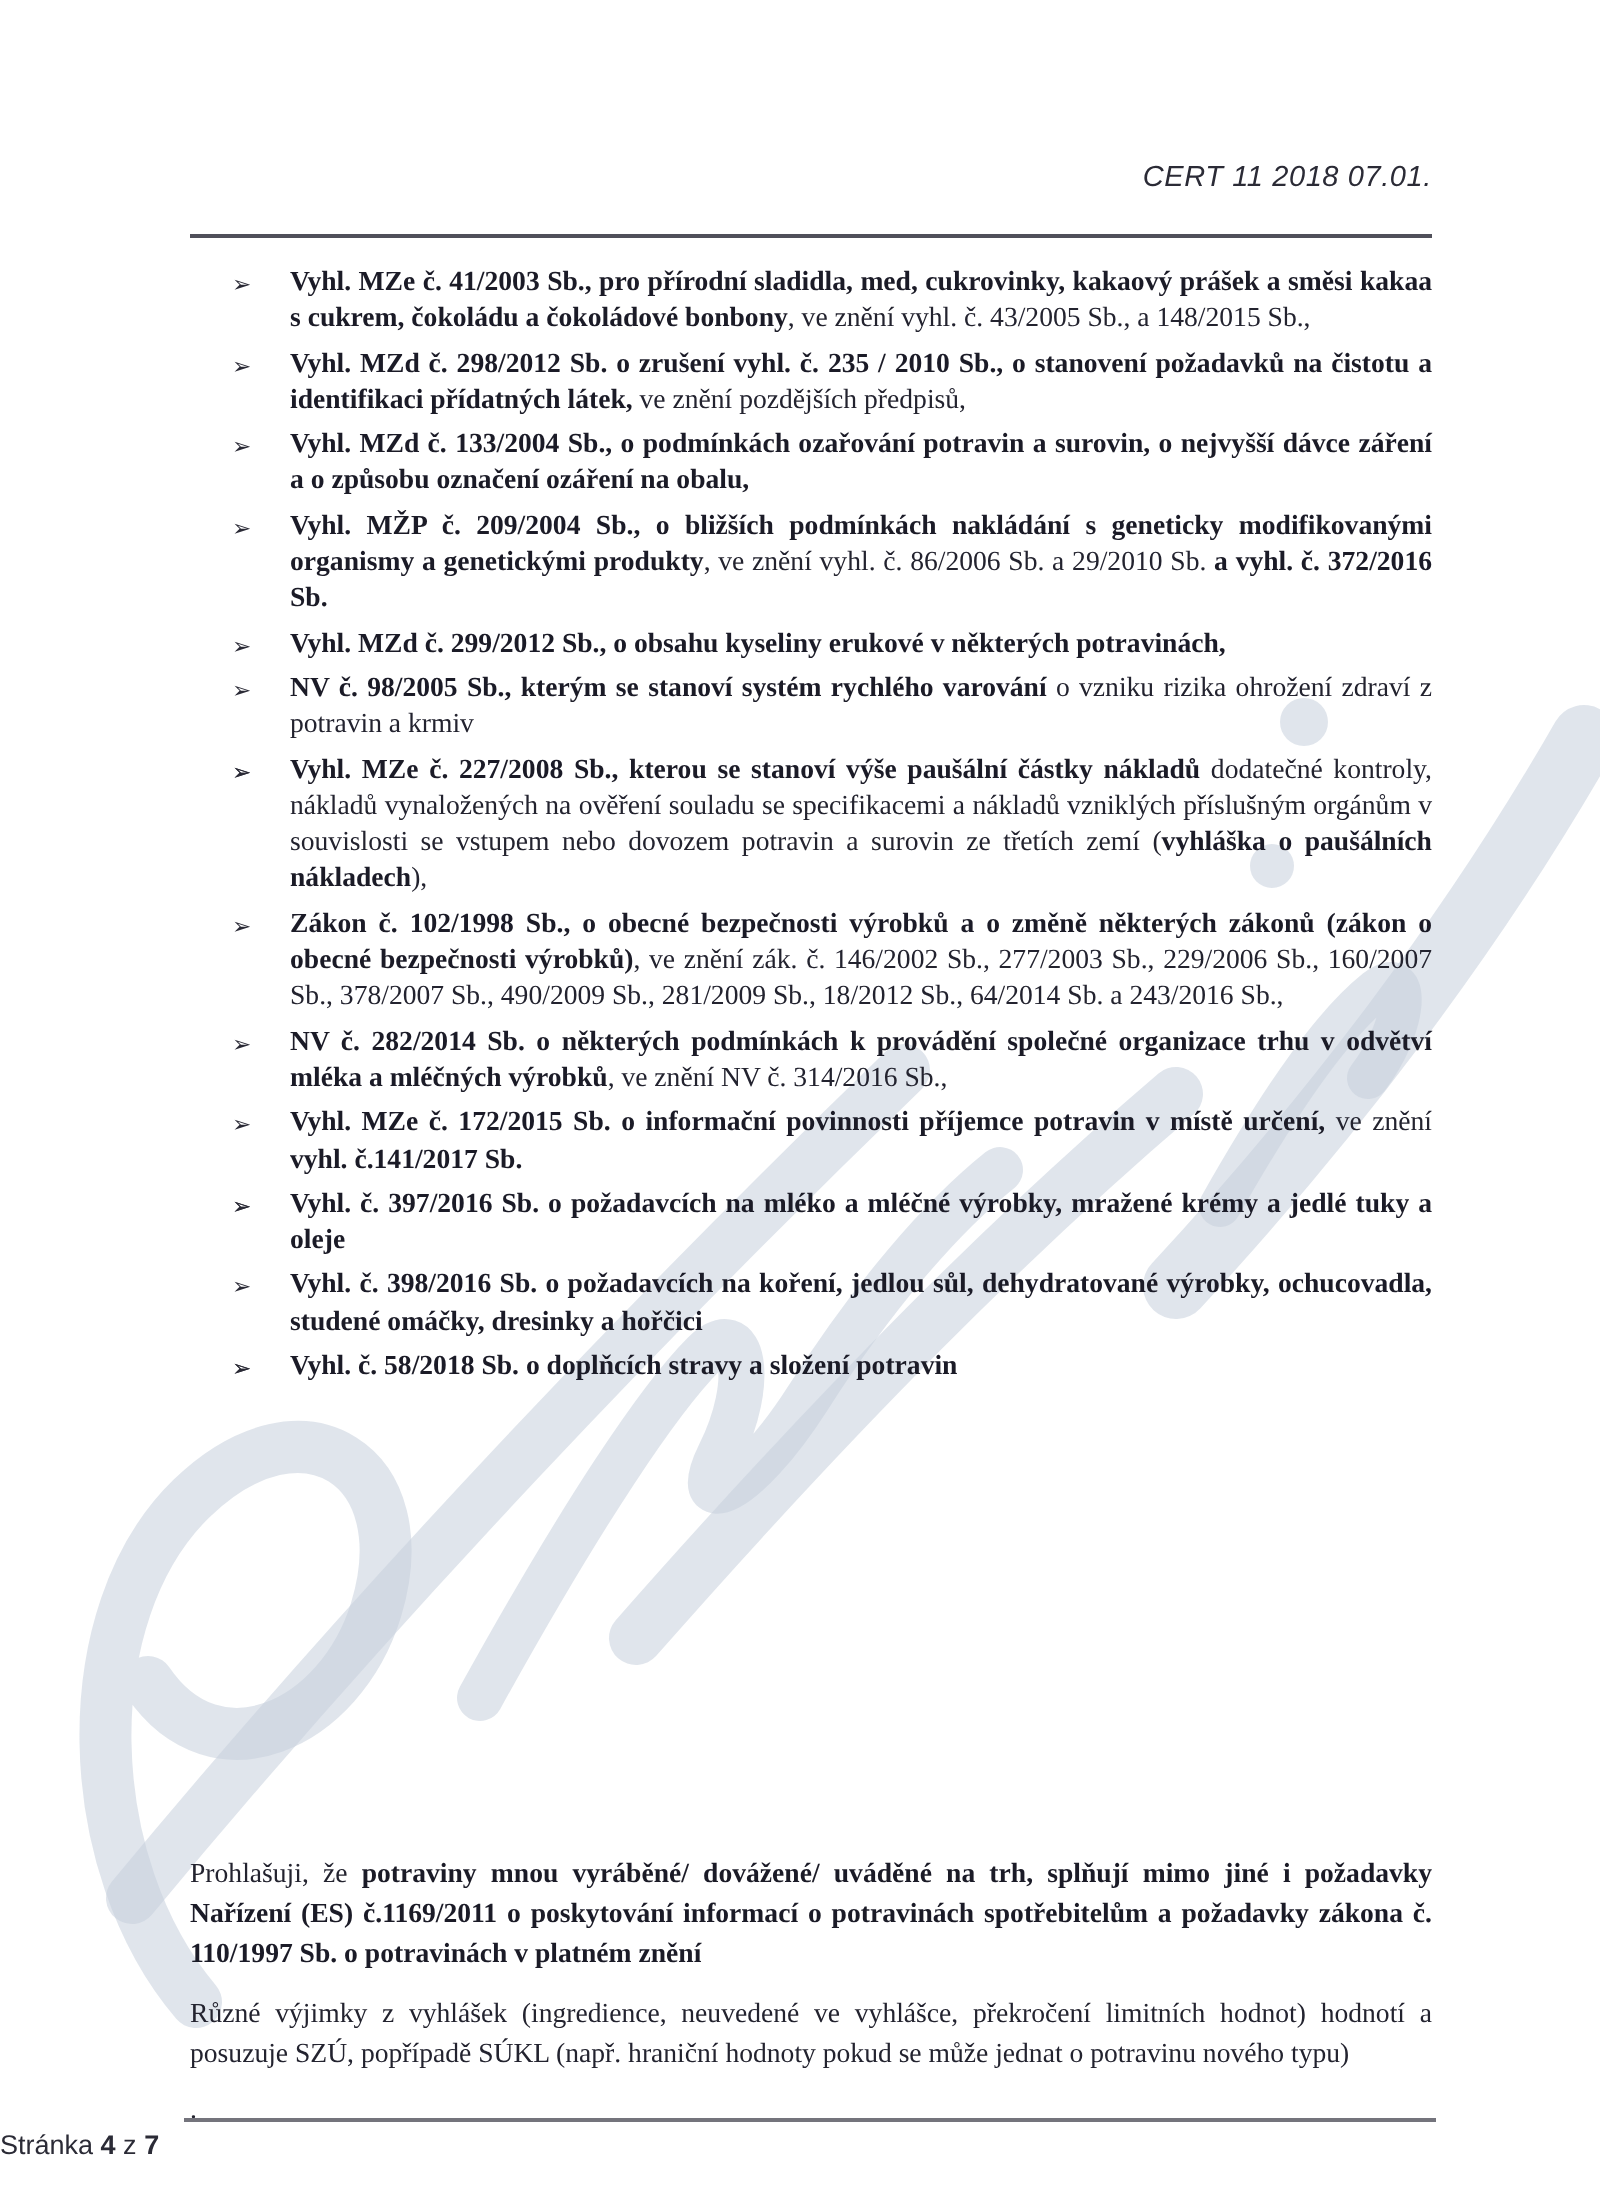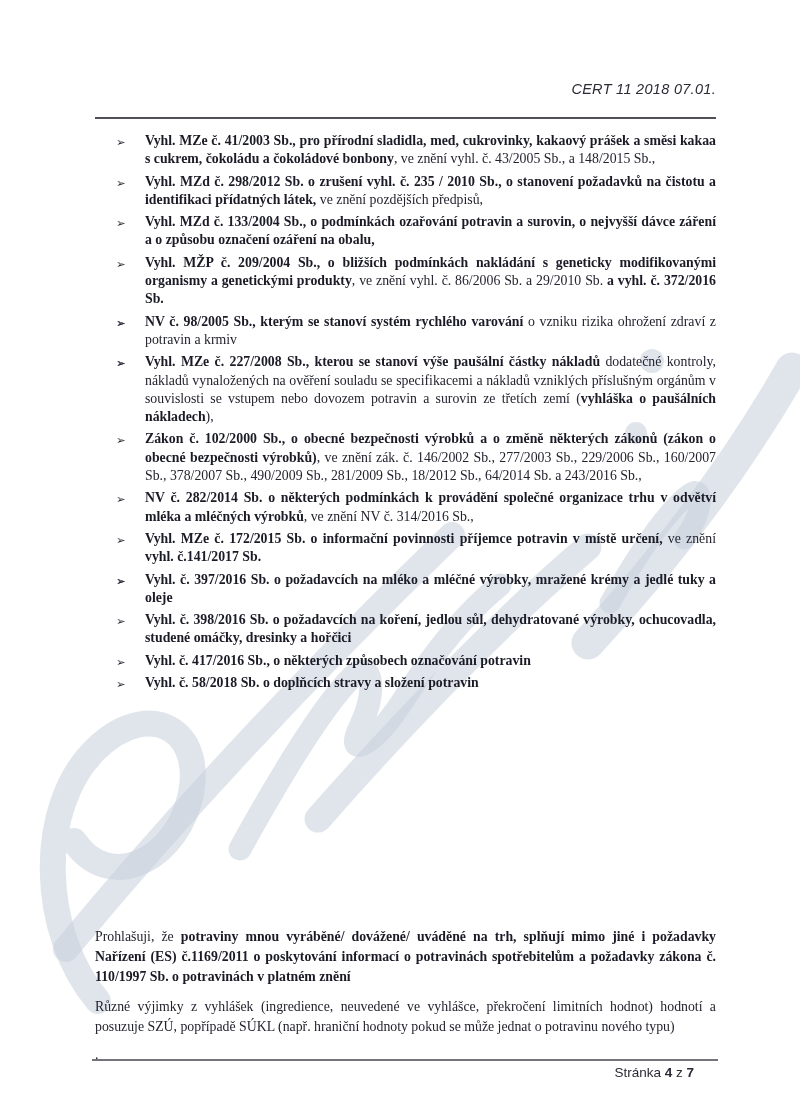--- a/index.html
+++ b/index.html
@@ -58,21 +58,21 @@
   }
   .para b{color:#1b1b27;}
   .para.dot-line{margin:0;line-height:16px;}
 
   .footer-rule{
     position:absolute;top:1016px;left:92px;width:626px;height:2px;
     background:#74747c;border:none;margin:0;
   }
   .footer{
     position:absolute;top:1022px;left:0;width:694px;
-    text-align:right;
+    text-align:left;
     font-family:"Liberation Sans", sans-serif;
     font-size:13.5px;
     color:#2b2b36;
   }
   .footer b{font-weight:700;}
 </style>
 </head>
 <body>
 
 <div class="page">
@@ -92,31 +92,31 @@
 
   <div class="content">
     <div class="header">CERT 11 2018 07.01.</div>
     <div class="header-rule"></div>
 
     <div class="list">
         <div class="item"><span class="bullet">➢</span><span><b>Vyhl. MZe č. 41/2003 Sb., pro přírodní sladidla, med, cukrovinky, kakaový prášek a směsi kakaa s cukrem, čokoládu a čokoládové bonbony</b><span>, ve znění vyhl. č. 43/2005 Sb., a 148/2015 Sb.,</span></span></div>
         <div class="item"><span class="bullet">➢</span><span><b>Vyhl. MZd č. 298/2012 Sb. o zrušení vyhl. č. 235 / 2010 Sb., o stanovení požadavků na čistotu a identifikaci přídatných látek, </b><span>ve znění pozdějších předpisů,</span></span></div>
         <div class="item"><span class="bullet">➢</span><span><b>Vyhl. MZd č. 133/2004 Sb., o podmínkách ozařování potravin a surovin, o nejvyšší dávce záření a o způsobu označení ozáření na obalu,</b></span></div>
         <div class="item"><span class="bullet">➢</span><span><b>Vyhl. MŽP č. 209/2004 Sb., o bližších podmínkách nakládání s geneticky modifikovanými organismy a genetickými produkty</b><span>, ve znění vyhl. č. 86/2006 Sb. a 29/2010 Sb. </span><b>a vyhl. č. 372/2016 Sb.</b></span></div>
-        <div class="item"><span class="bullet">➢</span></div>
+        <div class="item"><span class="bullet">➢</span><span><b>Vyhl. MZd č. 299/2012 Sb., o obsahu kyseliny erukové v některých potravinách,</b></span></div>
         <div class="item"><span class="bullet">➢</span><span><b>NV č. 98/2005 Sb., kterým se stanoví systém rychlého varování </b><span>o vzniku rizika ohrožení zdraví z potravin a krmiv</span></span></div>
         <div class="item"><span class="bullet">➢</span></div>
         <div class="item"><span class="bullet">➢</span><span><b>Vyhl. MZe č. 227/2008 Sb., kterou se stanoví výše paušální částky nákladů </b><span>dodatečné kontroly, nákladů vynaložených na ověření souladu se specifikacemi a nákladů vzniklých příslušným orgánům v souvislosti se vstupem nebo dovozem potravin a surovin ze třetích zemí (</span><b>vyhláška o paušálních nákladech</b><span>),</span></span></div>
-        <div class="item"><span class="bullet">➢</span><span><b>Zákon č. 102/2000 Sb., o obecné bezpečnosti výrobků a o změně některých zákonů (zákon o obecné bezpečnosti výrobků)</b><span>, ve znění zák. č. 146/2002 Sb., 277/2003 Sb., 229/2006 Sb., 160/2007 Sb., 378/2007 Sb., 490/2009 Sb., 281/2009 Sb., 18/2012 Sb., 64/2014 Sb. a 243/2016 Sb.,</span></span></div>
+        <div class="item"><span class="bullet">➢</span><span><b>Zákon č. 102/1998 Sb., o obecné bezpečnosti výrobků a o změně některých zákonů (zákon o obecné bezpečnosti výrobků)</b><span>, ve znění zák. č. 146/2002 Sb., 277/2003 Sb., 229/2006 Sb., 160/2007 Sb., 378/2007 Sb., 490/2009 Sb., 281/2009 Sb., 18/2012 Sb., 64/2014 Sb. a 243/2016 Sb.,</span></span></div>
         <div class="item"><span class="bullet">➢</span><span><b>NV č. 282/2014 Sb. o některých podmínkách k provádění společné organizace trhu v odvětví mléka a mléčných výrobků</b><span>, ve znění NV č. 314/2016 Sb.,</span></span></div>
         <div class="item"><span class="bullet">➢</span><span><b>Vyhl. MZe č. 172/2015 Sb. o informační povinnosti příjemce potravin v místě určení, </b><span>ve znění </span><b>vyhl. č.141/2017 Sb.</b></span></div>
         <div class="item"><span class="bullet">➢</span></div>
         <div class="item"><span class="bullet">➢</span><span><b>Vyhl. č. 397/2016 Sb. o požadavcích na mléko a mléčné výrobky, mražené krémy a jedlé tuky a oleje</b></span></div>
         <div class="item"><span class="bullet">➢</span><span><b>Vyhl. č. 398/2016 Sb. o požadavcích na koření, jedlou sůl, dehydratované výrobky, ochucovadla, studené omáčky, dresinky a hořčici</b></span></div>
-        <div class="item"><span class="bullet">➢</span><span><b>Vyhl. č. 417/2016 Sb., o některých způsobech označování potravin</b></span></div>
+        <div class="item"><span class="bullet">➢</span></div>
         <div class="item"><span class="bullet">➢</span><span><b>Vyhl. č. 58/2018 Sb. o doplňcích stravy a složení potravin</b></span></div>
       </div>
 
     <div class="closing">
         <p class="para"><span>Prohlašuji, že </span><b>potraviny mnou vyráběné/ dovážené/ uváděné na trh, splňují mimo jiné i požadavky Nařízení (ES) č.1169/2011 o poskytování informací o potravinách spotřebitelům a požadavky zákona č. 110/1997 Sb. o potravinách v platném znění</b></p>
         <p class="para"><span>Různé výjimky z vyhlášek (ingredience, neuvedené ve vyhlášce, překročení limitních hodnot) hodnotí a posuzuje SZÚ, popřípadě SÚKL (např. hraniční hodnoty pokud se může jednat o potravinu nového typu)</span></p>
         <p class="para dot-line"><span>.</span></p>
       </div>
 
     <div class="footer-rule"></div>

